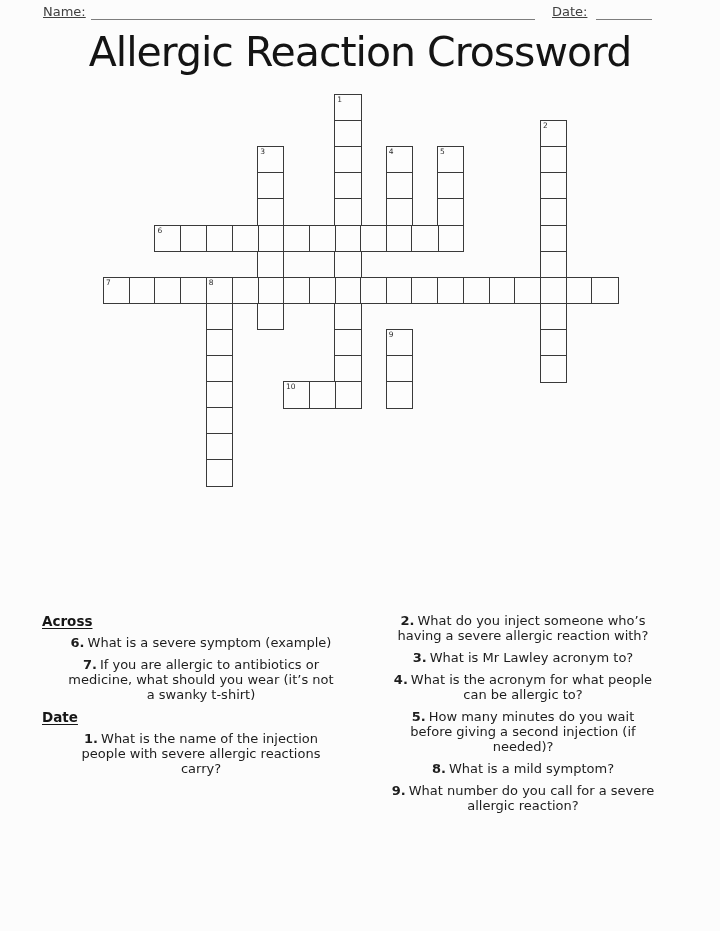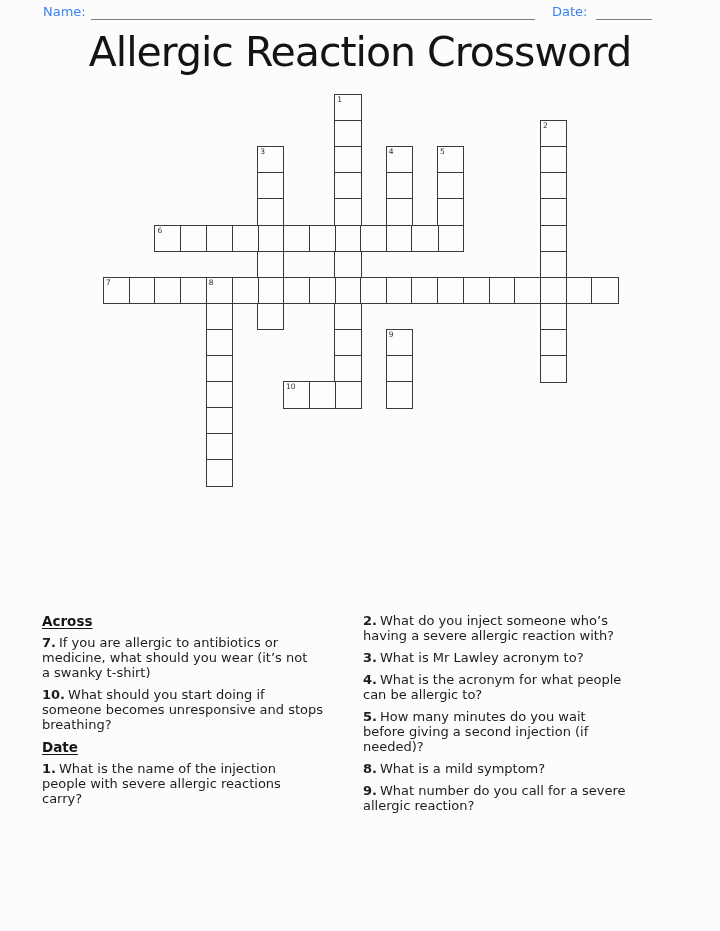--- a/index.html
+++ b/index.html
@@ -8,22 +8,23 @@
     width:720px;height:931px;
     background:#fcfcfc;
     overflow:hidden;
     font-family:"DejaVu Sans","Liberation Sans",sans-serif;
     color:#1d1d1d;
   }
   
   .hdr-label{
     position:absolute;
     font-size:13px;
-    color:#3b82f6;
+    color:#404040;
     top:4px;
+    text-decoration:underline;
   }
   .name-label{left:43px;}
   .date-label{left:552px;}
   .writein-line{
     position:absolute;
     top:4px;height:15px;
     border-bottom:1.4px solid #7d7d7d;
   }
   .name-line{left:91px;width:444px;}
   .date-line{left:596px;width:56px;}
@@ -71,20 +72,21 @@
     text-decoration:underline;
     text-underline-offset:2px;
     margin:0 0 6px 0;
     color:#161616;
   }
   .clue{
     margin:0 0 7px 0;
     font-size:13px;
     line-height:15px;
     color:#1d1d1d;
+    text-align:center;
   }
   .clue b{font-weight:bold;margin-right:3px;}
   .clue .txt{white-space:pre-line;}
 </style>
 </head>
 <body>
 
 <div class="page">
 
   <span class="hdr-label name-label">Name:</span>
@@ -186,26 +188,24 @@
       <div class="cell" style="left: 282.7px; top: 261px;"></div>
       <div class="cell" style="left: 282.7px; top: 287.1px;"></div>
       <div class="cell" style="left: 179.9px; top: 287.1px;">
         <span class="num">10</span>
       </div>
       <div class="cell" style="left: 205.6px; top: 287.1px;"></div>
     </div>
 
   <div class="clue-col left">
     <div class="clue-header">Across</div>
+    <p class="clue"><b>6.</b><span class="txt">What is a severe symptom (example)</span></p>
     <p class="clue"><b>7.</b><span class="txt">If you are allergic to antibiotics or
 medicine, what should you wear (it’s not
 a swanky t-shirt)</span></p>
-    <p class="clue"><b>10.</b><span class="txt">What should you start doing if
-someone becomes unresponsive and stops
-breathing?</span></p>
     <div class="clue-header">Date</div>
     <p class="clue"><b>1.</b><span class="txt">What is the name of the injection
 people with severe allergic reactions
 carry?</span></p>
   </div>
 
   <div class="clue-col right">
     <p class="clue"><b>2.</b><span class="txt">What do you inject someone who’s
 having a severe allergic reaction with?</span></p>
     <p class="clue"><b>3.</b><span class="txt">What is Mr Lawley acronym to?</span></p>

